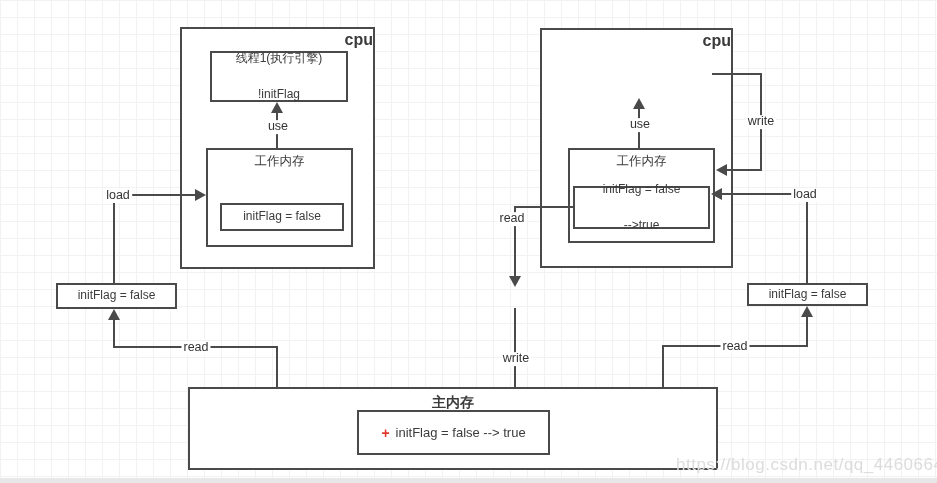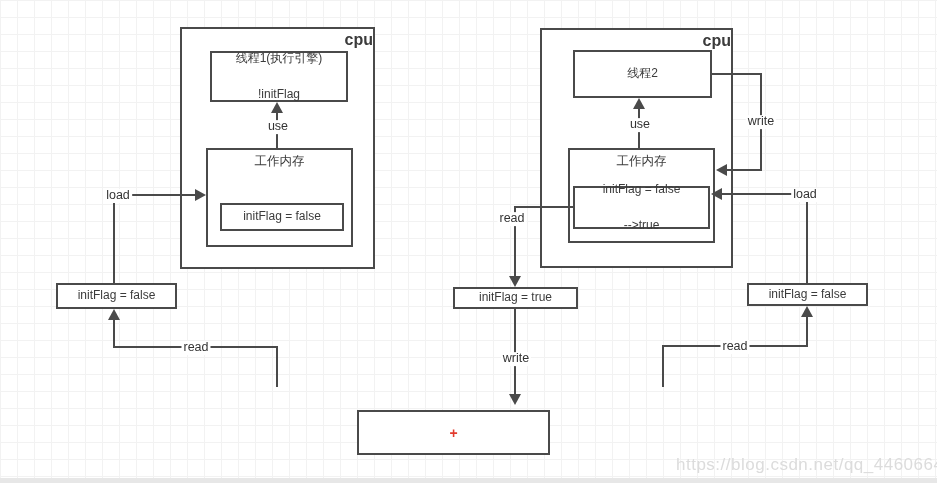--- a/index.html
+++ b/index.html
@@ -116,23 +116,20 @@
   <div class="box center-txt" style="left:56px;top:283px;width:121px;height:26px;">
     <div>initFlag = false</div>
   </div>
   <div class="arr up" style="left:108px;top:309px;"></div>
   <div class="vline" style="left:113px;top:320px;height:28px;"></div>
 
   <div class="box" style="left:540px;top:28px;width:193px;height:240px;">
     <div class="box-title">cpu</div>
   </div>
 
-  <div class="box center-txt" style="left:573px;top:50px;width:139px;height:48px;">
-    <div>线程2</div>
-  </div>
 
   <div class="arr up" style="left:633px;top:98px;"></div>
   <div class="vline" style="left:638px;top:109px;height:39px;"></div>
   <div class="elabel" style="left:640px;top:125px;">use</div>
 
   <div class="box" style="left:568px;top:148px;width:147px;height:95px;">
     <div class="sub-title">工作内存</div>
   </div>
   <div class="box center-txt" style="left:573px;top:186px;width:137px;height:43px;">
     <div>initFlag = false</div>
@@ -148,43 +145,44 @@
   <div class="arr left" style="left:711px;top:188px;"></div>
   <div class="hline" style="left:722px;top:193px;width:86px;"></div>
   <div class="elabel" style="left:805px;top:195px;">load</div>
   <div class="vline" style="left:806px;top:202px;height:81px;"></div>
 
   <div class="hline" style="left:514px;top:206px;width:61px;"></div>
   <div class="vline" style="left:514px;top:206px;height:71px;"></div>
   <div class="arr down" style="left:509px;top:276px;"></div>
   <div class="elabel" style="left:512px;top:219px;">read</div>
 
-  <div class="box center-txt" style="left:453px;top:287px;width:125px;height:22px;">
-    <div>initFlag = true</div>
-  </div>
 
   <div class="vline" style="left:514px;top:308px;height:87px;"></div>
   <div class="arr down" style="left:509px;top:394px;"></div>
   <div class="elabel" style="left:516px;top:359px;">write</div>
 
   <div class="box center-txt" style="left:747px;top:283px;width:121px;height:23px;">
     <div>initFlag = false</div>
   </div>
   <div class="arr up" style="left:801px;top:306px;"></div>
   <div class="vline" style="left:806px;top:317px;height:30px;"></div>
 
 
   <div class="hline" style="left:114px;top:346px;width:164px;"></div>
   <div class="elabel" style="left:196px;top:348px;">read</div>
   <div class="vline" style="left:276px;top:346px;height:41px;"></div>
 
   <div class="hline" style="left:662px;top:345px;width:146px;"></div>
   <div class="elabel" style="left:735px;top:347px;">read</div>
   <div class="vline" style="left:662px;top:345px;height:42px;"></div>
 
+  <div class="box" style="left:188px;top:387px;width:530px;height:83px;">
+    <div id="main-memory-title">主内存</div>
+  </div>
   <div class="box mm-inner" style="left:357px;top:410px;width:193px;height:45px;">
     <span class="marker">+</span>
+    <span>initFlag = false --&gt; true</span>
   </div>
 
   <div id="watermark">https://blog.csdn.net/qq_44606649</div>
 
   <div class="bottom-strip"></div>
 </div>
 
 </body></html>

